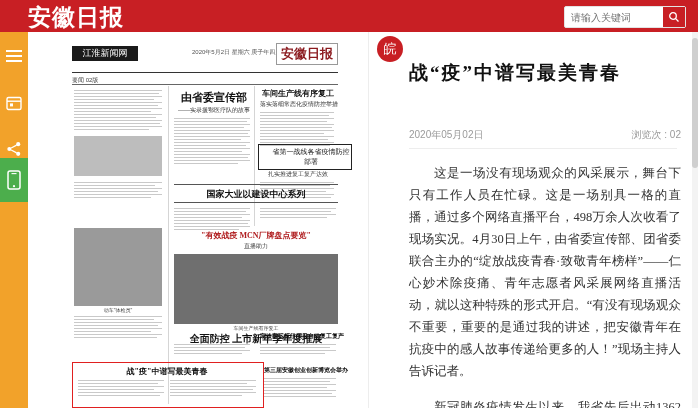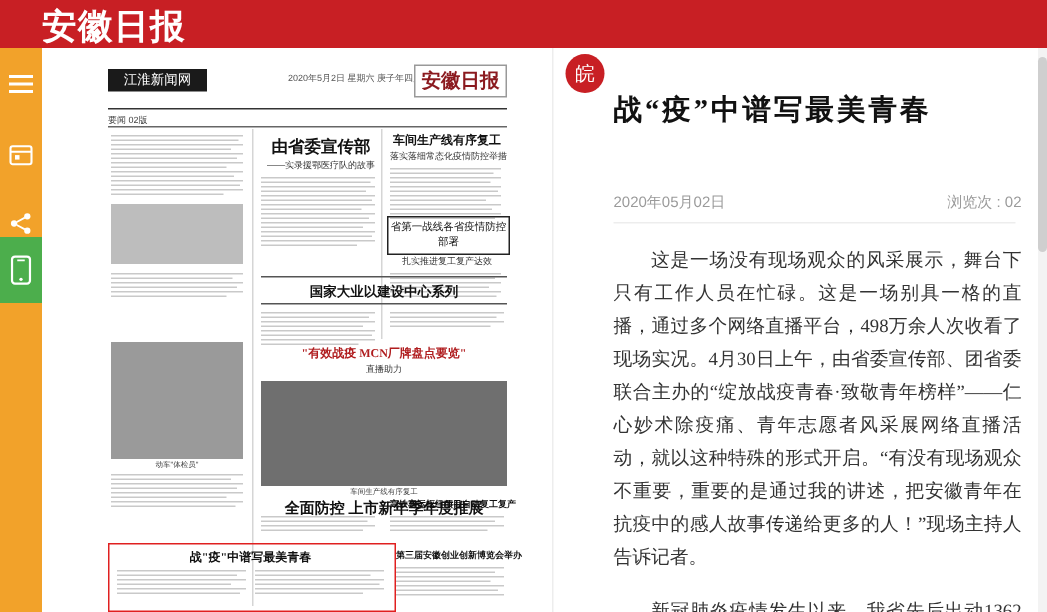--- a/index.html
+++ b/index.html
@@ -94,22 +94,22 @@
   }
   .photo{position:absolute;background:#9a9a9a;}
   .photo.dark{background:#6f6f6f;}
   .photo.light{background:#bdbdbd;}
   .photo .cap{
     position:absolute;left:0;bottom:-7px;width:100%;
     font-size:5px;color:#444;text-align:center;
   }
   .boxhead{
     position:absolute;border:1px solid #222;
-    font-family:Liberation Mono, monospace;
-    font-size:7px;color:#111;text-align:center;
+    font-family:Liberation Serif, serif;
+    font-size:7px;color:#111;text-align:center;padding-left:12px;
   }
   .highlight-box{
     position:absolute;border:1.5px solid #e02020;
   }
 
   
   .article{
     position:absolute;left:368px;top:32px;width:330px;height:376px;
     background:#ffffff;border-left:1px solid #ededed;
   }
@@ -158,20 +158,29 @@
     background:#cfcfcf;border-radius:3px;cursor:pointer;
   }
 </style>
 </head>
 <body>
 
 <div class="page">
 
   <div class="masthead">
     <div class="logo">安徽日报</div>
+    <div class="searchbox">
+      <input type="text" placeholder="请输入关键词" style="">
+      <button class="search-btn">
+        <svg width="12" height="12" viewBox="0 0 12 12">
+          <circle cx="5" cy="5" r="3.3" fill="none" stroke="#fff" stroke-width="1.3"></circle>
+          <line x1="7.4" y1="7.4" x2="10.5" y2="10.5" stroke="#fff" stroke-width="1.3"></line>
+        </svg>
+      </button>
+    </div>
   </div>
 
   <div class="rail">
     <div class="cell" style="top:6px;">
       <svg width="16" height="14" viewBox="0 0 16 14">
         <rect x="0" y="1" width="16" height="2" fill="#fff"></rect>
         <rect x="0" y="6" width="16" height="2" fill="#fff"></rect>
         <rect x="0" y="11" width="16" height="2" fill="#fff"></rect>
       </svg>
     </div>

